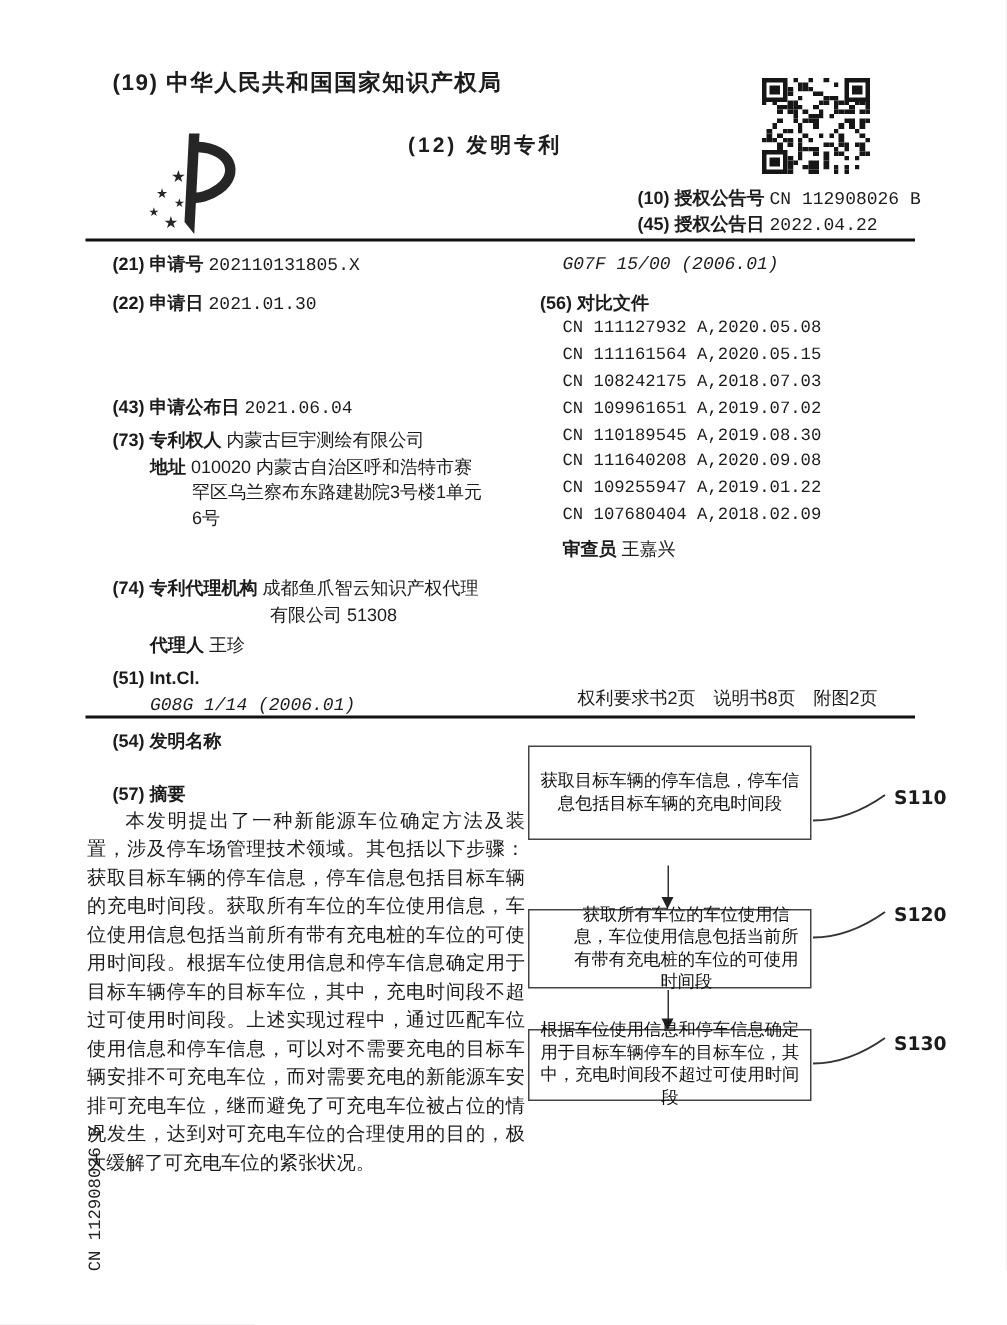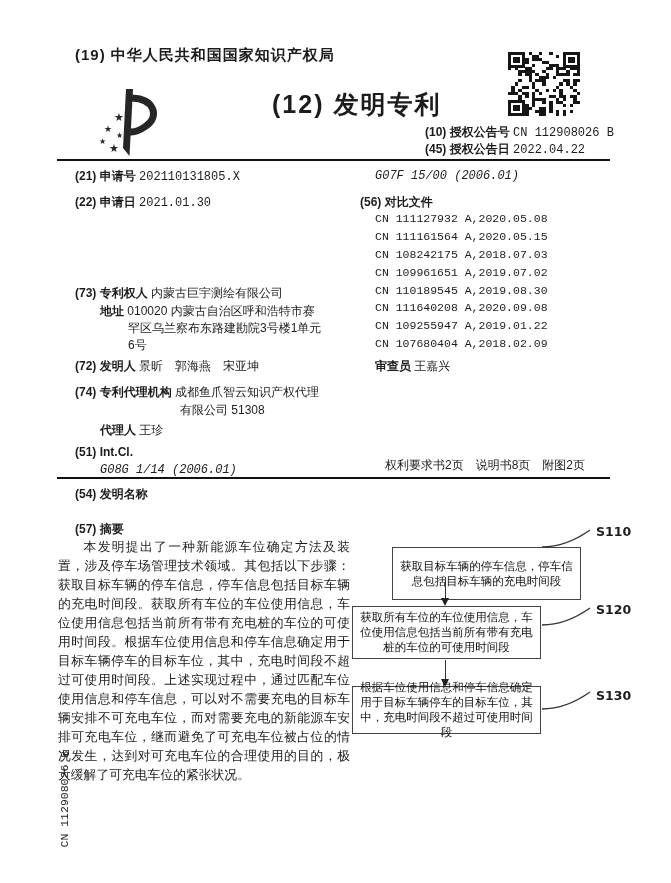--- a/index.html
+++ b/index.html
@@ -9,21 +9,21 @@
     background:#ffffff; color:#1c1c1c;
     font-family:"Liberation Sans", sans-serif;
     overflow:hidden;
   }
   .abs { position:absolute; }
   .ital { font-style:italic; }
   .rule { position:absolute; left:57px; width:553px; height:2px; background:#111; }
 
   
   .office-line { left:75px; top:46px; font-size:15px; font-weight:bold; letter-spacing:1px; }
-  .doc-type { left:272px; top:88px; font-size:25px; font-weight:bold; letter-spacing:2px; }
+  .doc-type { left:272px; top:88px; font-size:14px; font-weight:bold; letter-spacing:2px; }
   .grant-line { font-size:12px; white-space:nowrap; }
   .grant-line .lbl { font-weight:bold; }
   .grant-line .val { font-family:"Liberation Mono", monospace; }
 
   
   .logo-box { left:92px; top:86px; width:74px; height:76px; }
 
   
   .qr-box { left:508px; top:52px; width:72px; height:64px; background:#fff; }
   .qr-modules { position:absolute; inset:0; display:grid;
@@ -549,37 +549,37 @@
   <div class="rule" style="top:159px;"></div>
 
   <div class="line" style="left:75px; top:168px;text-align:center;">
     <span class="lbl">(21) 申请号</span>
     <span class="val">202110131805.X</span>
   </div>
   <div class="line" style="left:75px; top:194px;">
     <span class="lbl">(22) 申请日</span>
     <span class="val">2021.01.30</span>
   </div>
+  <div class="line" style="left:75px; top:263px;">
+    <span class="lbl">(43) 申请公布日</span>
+    <span class="val">2021.06.04</span>
+  </div>
   <div class="line" style="left:75px; top:285px;">
     <span class="lbl">(73) 专利权人</span>
     <span class="cn-val">内蒙古巨宇测绘有限公司</span>
   </div>
   <div class="line" style="left:100px; top:303px;">
     <span class="lbl">地址</span>
     <span class="cn-val">010020 内蒙古自治区呼和浩特市赛</span>
   </div>
   <div class="line" style="left:128px; top:320px;">
     <span class="cn-val">罕区乌兰察布东路建勘院3号楼1单元</span>
   </div>
   <div class="line" style="left:128px; top:337px;">
     <span class="cn-val">6号</span>
-  </div>
-  <div class="line" style="left:75px; top:358px;">
-    <span class="lbl">(72) 发明人</span>
-    <span class="cn-val">景昕　郭海燕　宋亚坤</span>
   </div>
   <div class="line" style="left:75px; top:384px;">
     <span class="lbl">(74) 专利代理机构</span>
     <span class="cn-val">成都鱼爪智云知识产权代理</span>
   </div>
   <div class="line" style="left:180px; top:402px;">
     <span class="cn-val">有限公司 51308</span>
   </div>
   <div class="line" style="left:100px; top:422px;">
     <span class="lbl">代理人</span>
@@ -617,29 +617,29 @@
   <div class="rule" style="top:477px;"></div>
 
   <div class="line" style="left:75px; top:486px;">
     <span class="lbl">(54) 发明名称</span>
   </div>
   <div class="line" style="left:75px; top:521px;">
     <span class="lbl">(57) 摘要</span>
   </div>
   <div class="abs abstract-text">本发明提出了一种新能源车位确定方法及装置，涉及停车场管理技术领域。其包括以下步骤：获取目标车辆的停车信息，停车信息包括目标车辆的充电时间段。获取所有车位的车位使用信息，车位使用信息包括当前所有带有充电桩的车位的可使用时间段。根据车位使用信息和停车信息确定用于目标车辆停车的目标车位，其中，充电时间段不超过可使用时间段。上述实现过程中，通过匹配车位使用信息和停车信息，可以对不需要充电的目标车辆安排不可充电车位，而对需要充电的新能源车安排可充电车位，继而避免了可充电车位被占位的情况发生，达到对可充电车位的合理使用的目的，极大缓解了可充电车位的紧张状况。</div>
 
-  <div class="flow-box" style="top:547px; height:53px;margin-left:40px;">获取目标车辆的停车信息，停车信息包括目标车辆的充电时间段</div>
+  <div class="flow-box" style="top:497px; height:63px;">获取目标车辆的停车信息，停车信息包括目标车辆的充电时间段</div>
   <div class="step-label" style="top:524px;">S110</div>
   <svg class="connector" style="left:540px; top:527px;" viewBox="0 0 52 22">
     <path d="M2 20 Q 26 20 50 3" stroke="#333" stroke-width="1.3" fill="none"></path>
   </svg>
 
   <div class="flow-arrow" style="top:577px; height:22px;"></div>
 
-  <div class="flow-box" style="top:606px; height:53px;">获取所有车位的车位使用信息，车位使用信息包括当前所有带有充电桩的车位的可使用时间段</div>
+  <div class="flow-box" style="top:606px; height:53px;padding-left:28px;">获取所有车位的车位使用信息，车位使用信息包括当前所有带有充电桩的车位的可使用时间段</div>
   <div class="step-label" style="top:602px;">S120</div>
   <svg class="connector" style="left:540px; top:605px;" viewBox="0 0 52 22">
     <path d="M2 20 Q 26 20 50 3" stroke="#333" stroke-width="1.3" fill="none"></path>
   </svg>
 
   <div class="flow-arrow" style="top:660px; height:20px;"></div>
 
   <div class="flow-box" style="top:686px; height:48px;">根据车位使用信息和停车信息确定用于目标车辆停车的目标车位，其中，充电时间段不超过可使用时间段</div>
   <div class="step-label" style="top:688px;">S130</div>
   <svg class="connector" style="left:540px; top:689px;" viewBox="0 0 52 22">

